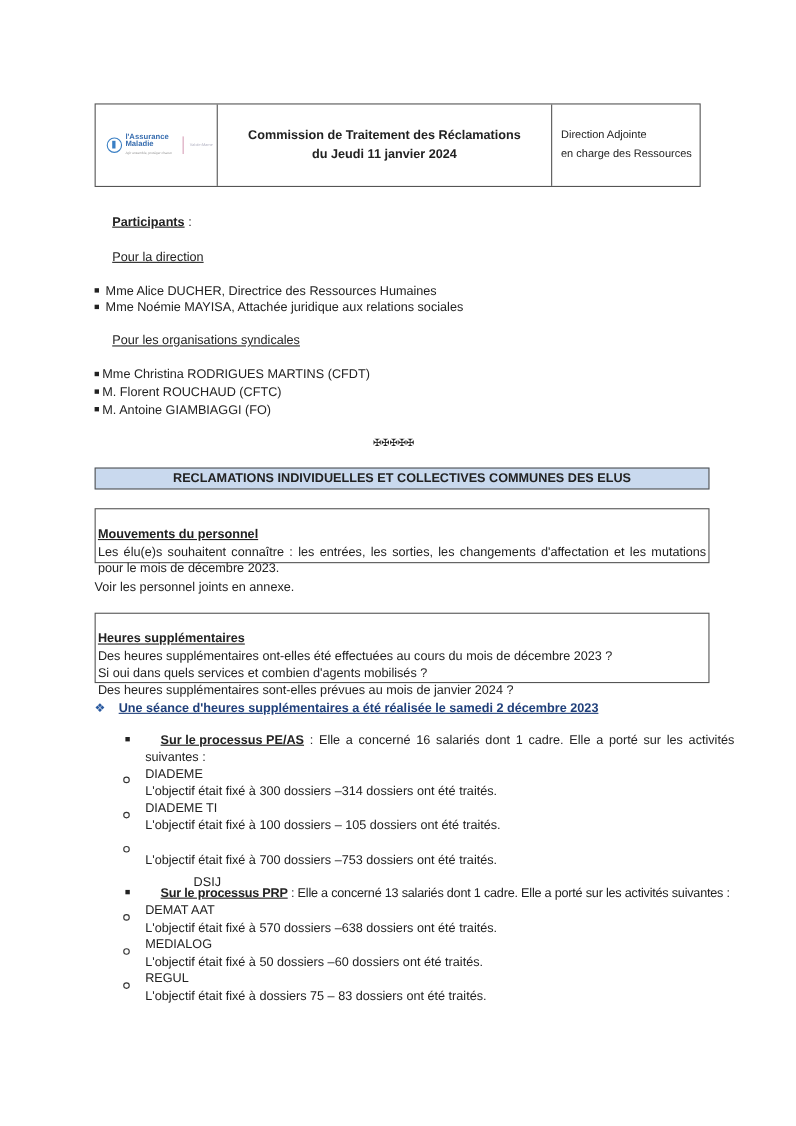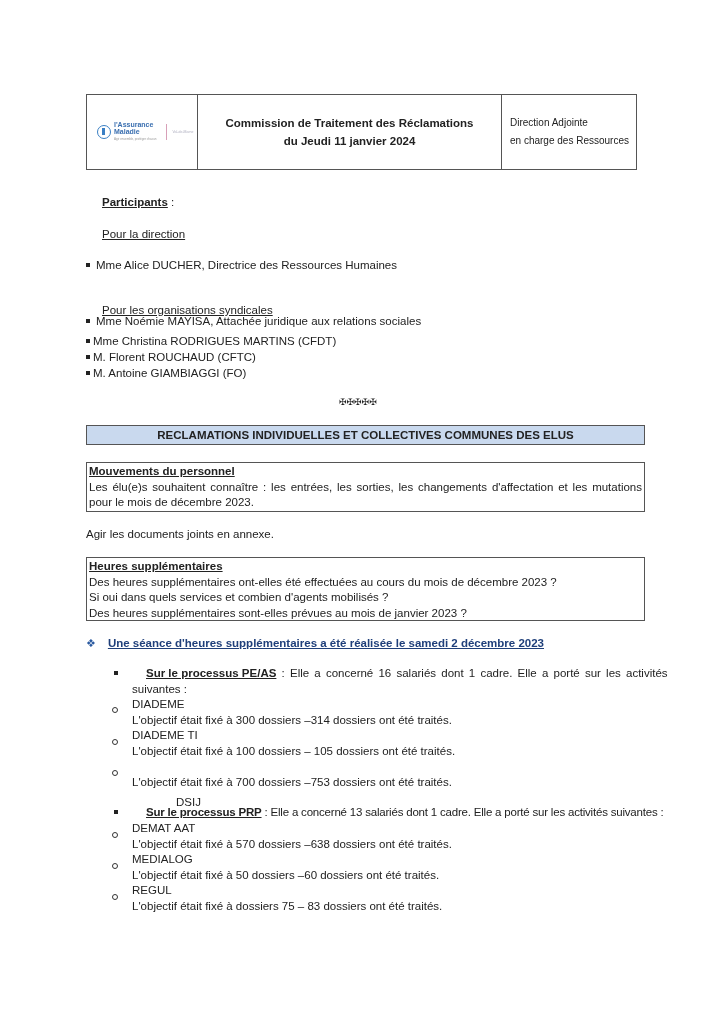--- a/index.html
+++ b/index.html
@@ -36,21 +36,21 @@
 
   .bullet-sq { display: inline-block; width: 4px; height: 4px; background: #222; margin-right: 6px; vertical-align: middle; position: relative; top: -1px; }
 
   .section-bar {
     position: absolute; left: 86px; top: 425px; width: 559px; height: 20px;
     background: #c9d9ee; border: 1px solid #555; box-sizing: border-box;
     text-align: center; font-weight: bold; font-size: 11.5px; line-height: 18px;
   }
   .box {
     position: absolute; left: 86px; width: 559px; border: 1px solid #555; box-sizing: border-box;
-    padding: 1px 2px; font-size: 11.5px; line-height: 15.5px;
+    padding: 16px 2px; font-size: 11.5px; line-height: 15.5px;
   }
   .box .box-title { font-weight: bold; text-decoration: underline; }
 
   .blue-head { color: #1f3f7a; font-weight: bold; text-decoration: underline; }
   .diamond { color: #2a5aa0; font-size: 11px; margin-right: 12px; }
   .ocircle { display: inline-block; width: 6px; height: 6px; border: 1px solid #333; border-radius: 50%; box-sizing: border-box; }
 </style>
 </head>
 <body>
 
@@ -77,44 +77,44 @@
       <span>Direction Adjointe</span>
       <span>en charge des Ressources</span>
     </div>
   </div>
 
   <div class="t" style="left:86px; top:196px;"><span class="b u">Participants</span><span> :</span></div>
 
   <div class="t u" style="left:86px; top:228px;">Pour la direction</div>
 
   <div class="t" style="left:86px; top:259px;"><span class="bullet-sq"></span><span>Mme Alice DUCHER, Directrice des Ressources Humaines</span></div>
-  <div class="t" style="left:86px; top:274px;margin-top:41px;"><span class="bullet-sq"></span><span>Mme Noémie MAYISA, Attachée juridique aux relations sociales</span></div>
+  <div class="t" style="left:86px; top:274px;"><span class="bullet-sq"></span><span>Mme Noémie MAYISA, Attachée juridique aux relations sociales</span></div>
 
   <div class="t u" style="left:86px; top:304px;">Pour les organisations syndicales</div>
 
   <div class="t" style="left:86px; top:335px;"><span class="bullet-sq" style="margin-right:3px"></span><span>Mme Christina RODRIGUES MARTINS (CFDT)</span></div>
   <div class="t" style="left:86px; top:351px;"><span class="bullet-sq" style="margin-right:3px"></span><span>M. Florent ROUCHAUD (CFTC)</span></div>
   <div class="t" style="left:86px; top:367px;"><span class="bullet-sq" style="margin-right:3px"></span><span>M. Antoine GIAMBIAGGI (FO)</span></div>
 
   <div class="t" style="left:339px; top:397px; font-size:9px; letter-spacing:0px;">✠✠✠✠✠</div>
 
   <div class="section-bar">RECLAMATIONS INDIVIDUELLES ET COLLECTIVES COMMUNES DES ELUS</div>
 
   <div class="box" style="top:462px; height:50px;">
     <div class="box-title">Mouvements du personnel</div>
     <div style="text-align:justify;">Les élu(e)s souhaitent connaître : les entrées, les sorties, les changements d'affectation et les mutations pour le mois de décembre 2023.</div>
   </div>
 
-  <div class="t" style="left:86px; top:528px;">Agir les documents joints en annexe.</div>
+  <div class="t" style="left:86px; top:528px;">Voir les personnel joints en annexe.</div>
 
   <div class="box" style="top:557px; height:64px;">
     <div class="box-title">Heures supplémentaires</div>
     <div>Des heures supplémentaires ont-elles été effectuées au cours du mois de décembre 2023 ?</div>
     <div>Si oui dans quels services et combien d'agents mobilisés ?</div>
-    <div>Des heures supplémentaires sont-elles prévues au mois de janvier 2023 ?</div>
+    <div>Des heures supplémentaires sont-elles prévues au mois de janvier 2024 ?</div>
   </div>
 
   <div class="t" style="left:86px; top:637px;">
     <span class="diamond">❖</span><span class="blue-head">Une séance d'heures supplémentaires a été réalisée le samedi 2 décembre 2023</span>
   </div>
 
   <div class="t" style="left:114px; top:667px;"><span class="bullet-sq" style="margin-right:12px"></span><span class="b u">Sur le processus PE/AS</span><span style="word-spacing:2px;"> : Elle a concerné 16 salariés dont 1 cadre. Elle a porté sur les activités</span></div>
   <div class="t" style="left:132px; top:683px;">suivantes :</div>
 
   <div class="t" style="left:112px; top:703px;"><span class="ocircle"></span></div>

